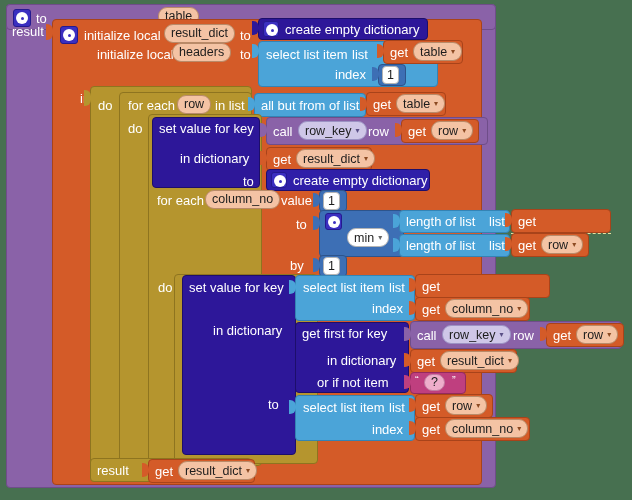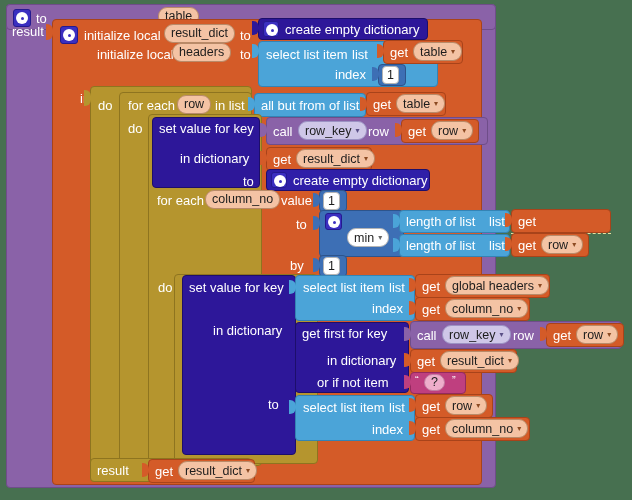--- a/index.html
+++ b/index.html
@@ -226,23 +226,20 @@
 
   <div class="blk c-list" style="left:295px;top:275px;width:120px;height:46px;"></div>
   <div class="sock b" style="left:289px;top:280px;height:14px;"></div>
   <div class="lbl" style="left:303px;top:281px;">select list item</div>
   <div class="lbl" style="left:389px;top:281px;">list</div>
   <div class="lbl" style="left:372px;top:302px;">index</div>
 
   <div class="blk c-get" style="left:415px;top:274px;width:135px;height:24px;"></div>
   <div class="sock o" style="left:409px;top:278px;height:14px;"></div>
   <div class="lbl" style="left:422px;top:280px;">get</div>
-  <div class="pill" style="left:445px;top:276px;">
-    <span>global headers</span><span class="ca">▾</span>
-  </div>
 
   <div class="blk c-get" style="left:415px;top:297px;width:115px;height:24px;"></div>
   <div class="sock o" style="left:409px;top:301px;height:14px;"></div>
   <div class="lbl" style="left:422px;top:303px;">get</div>
   <div class="pill" style="left:445px;top:299px;">
     <span>column_no</span><span class="ca">▾</span>
   </div>
 
   <div class="blk c-dict" style="left:295px;top:322px;width:114px;height:71px;"></div>
   <div class="lbl" style="left:302px;top:327px;">get first for key</div>

